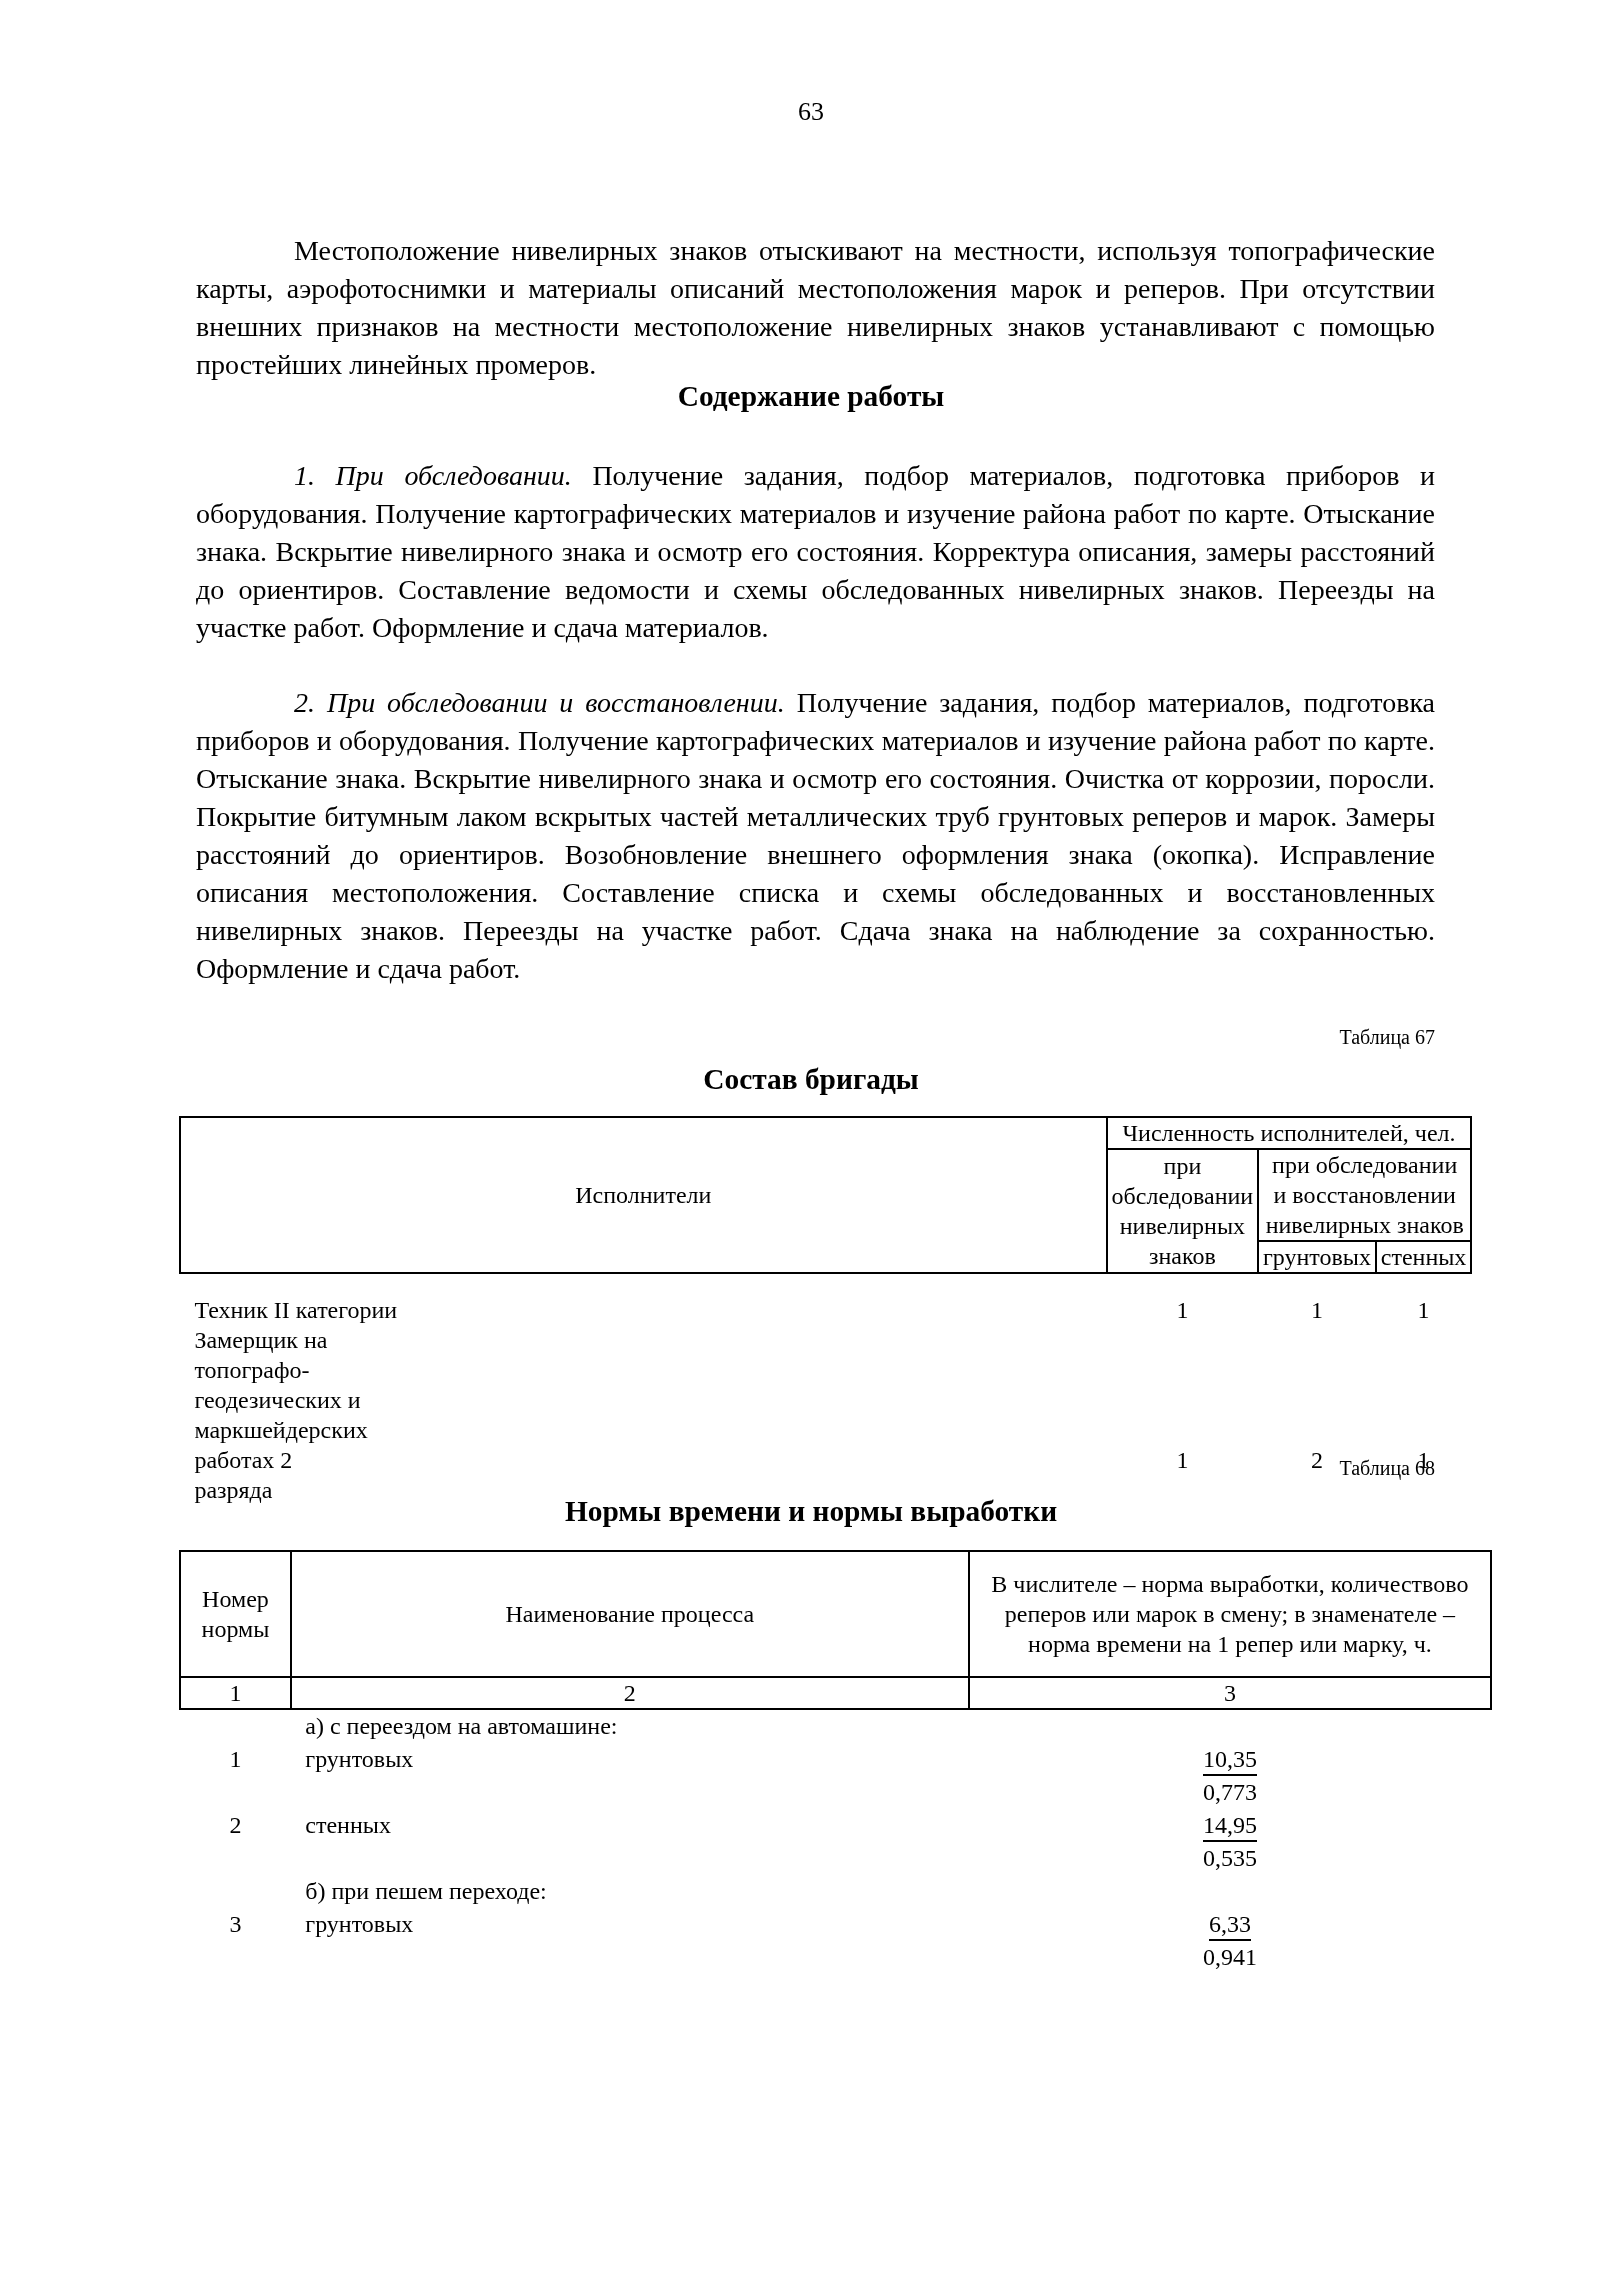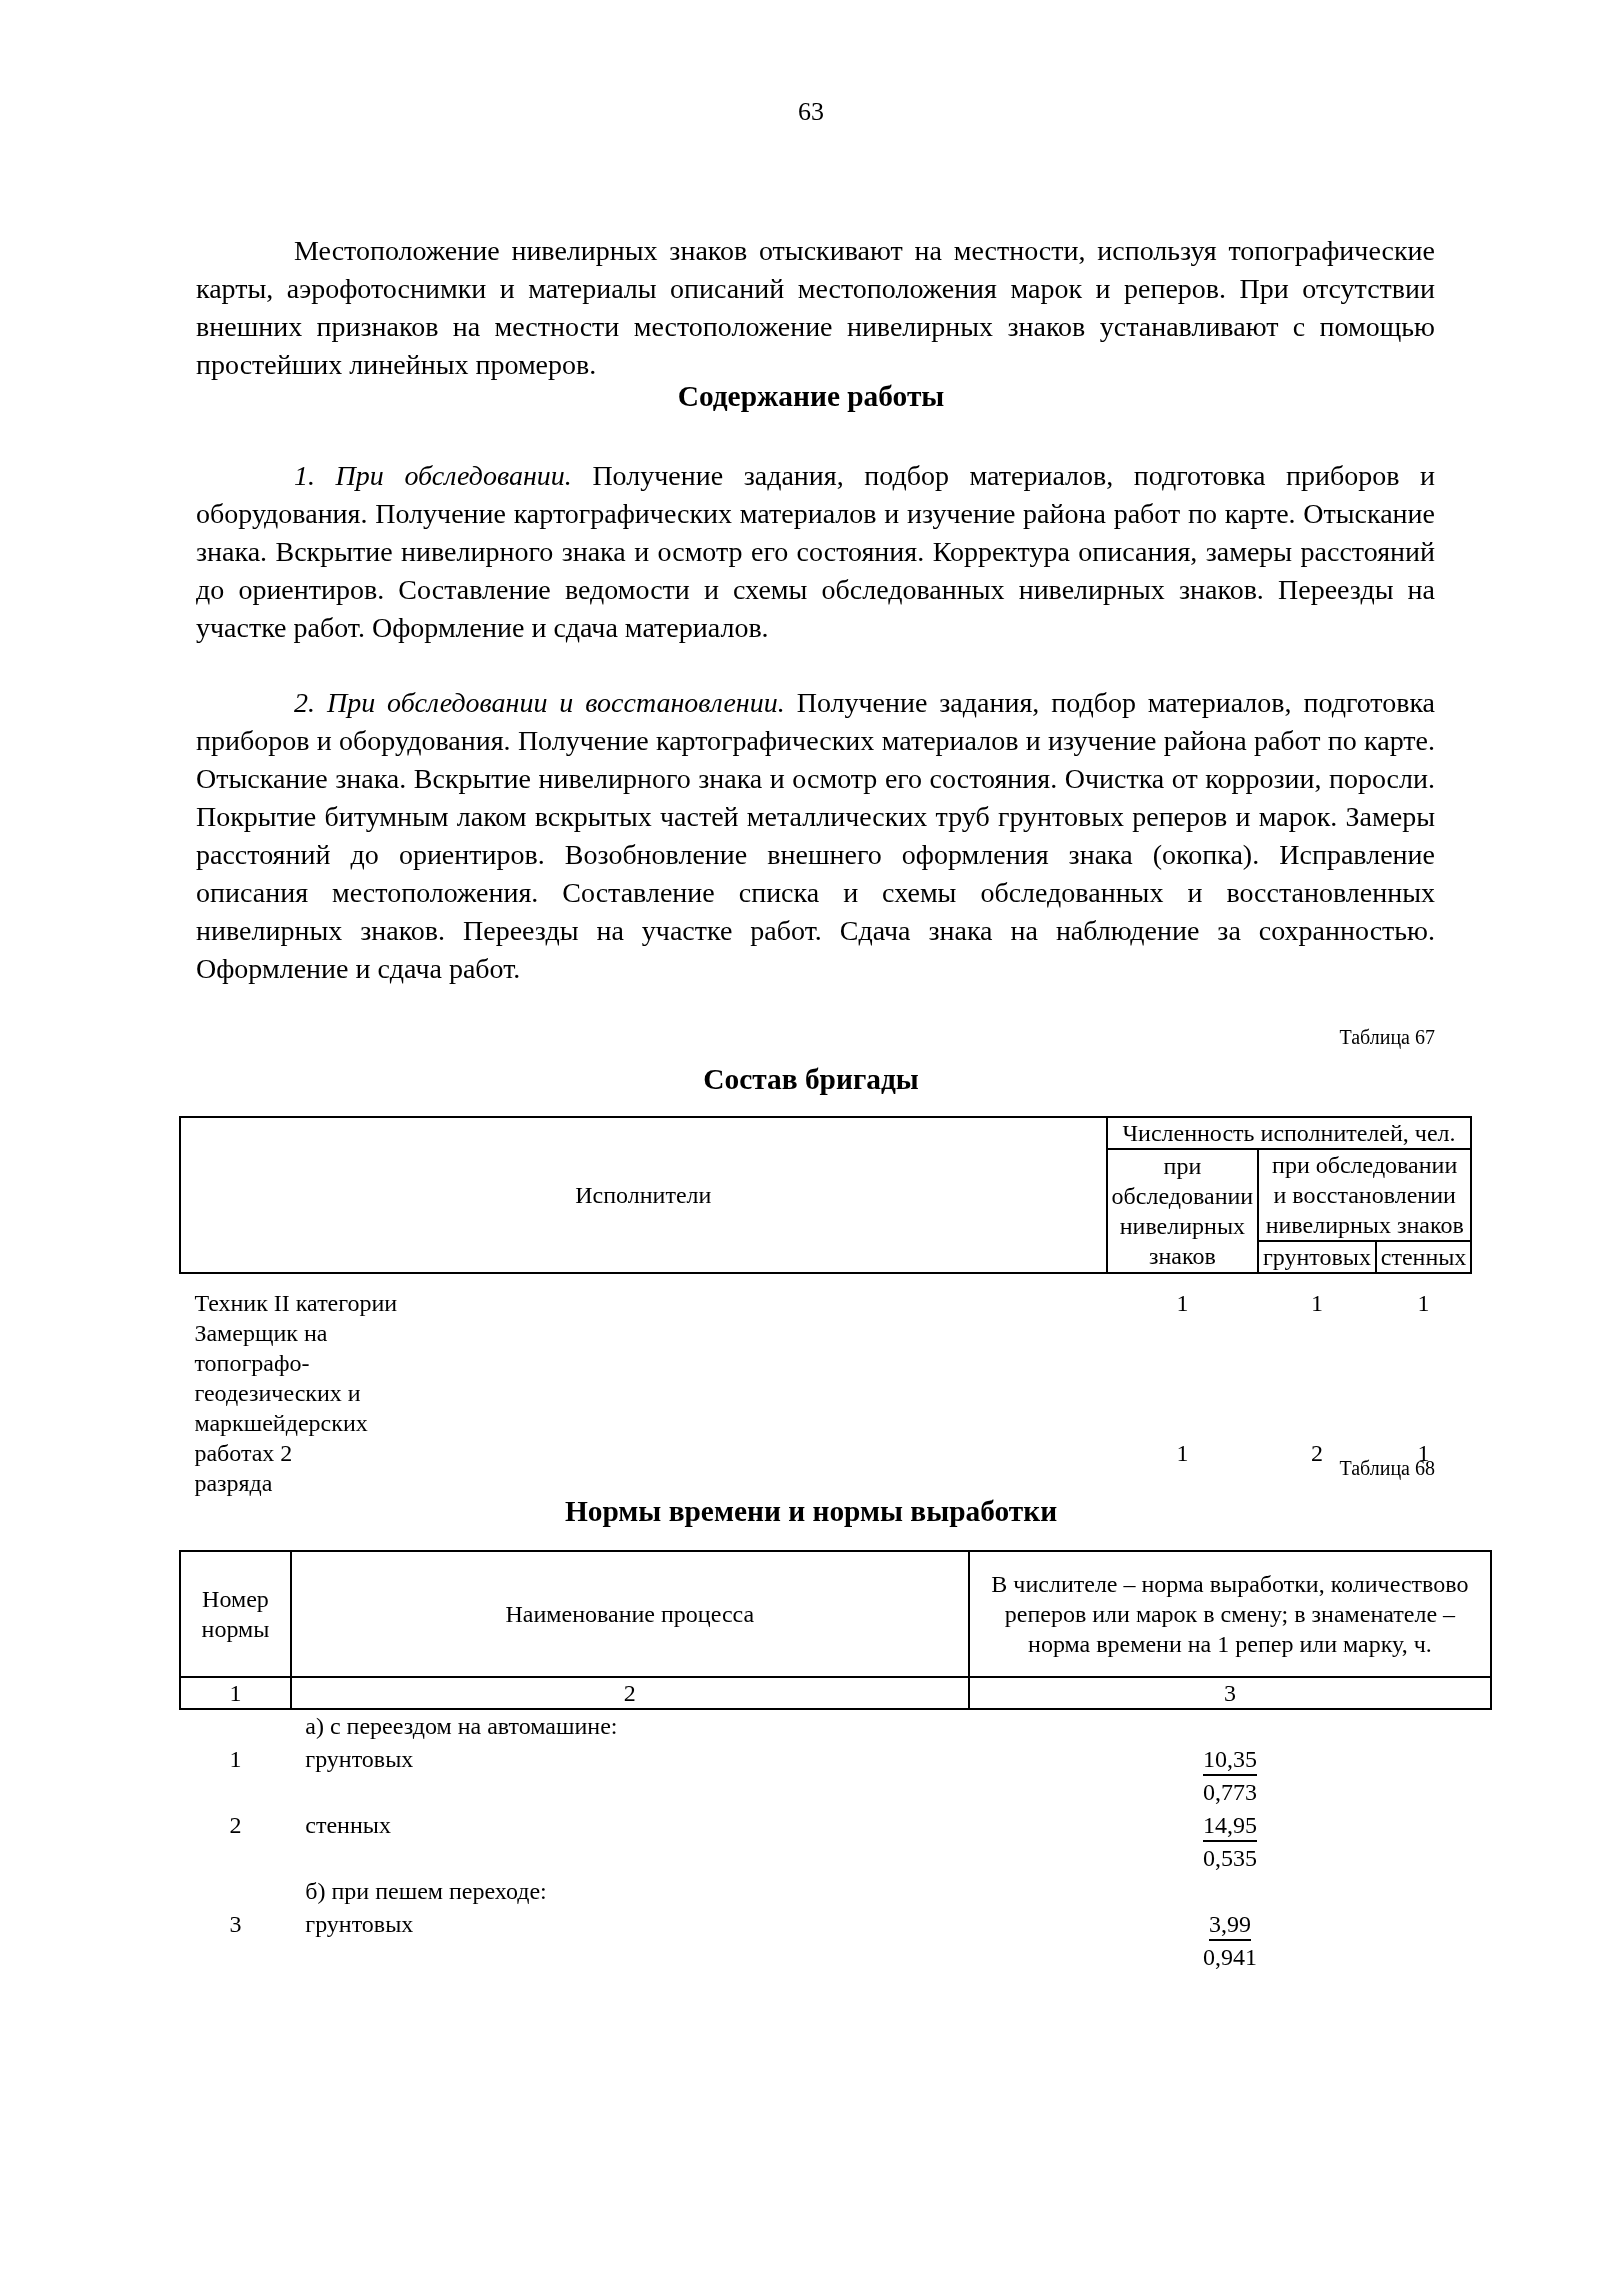--- a/index.html
+++ b/index.html
@@ -18,21 +18,21 @@
   .table-label { right: 187px; font-size: 20px; }
   em { font-style: italic; }
 
   
   .t67 { left: 179px; top: 1116px; width: 1271px; }
   .t67 table, .t68 table { border-collapse: collapse; width: 100%; font-size: 24px; }
   .t67 td, .t68 td { border: 2px solid #000; text-align: center; vertical-align: middle; padding: 0 3.9px; line-height: 30px; }
   .t67 .body td, .t68 .body td { border: none; }
   .t67 .rowlabel { text-align: left; vertical-align: top; padding-left: 14.4px; }
   .t67 .val { vertical-align: bottom; }
-  .t67 .body tr.r1 td { padding-top: 14px; vertical-align: top; margin-top: 43px; }
+  .t67 .body tr.r1 td { padding-top: 21px; vertical-align: top; margin-top: 43px; }
   .t67 .body tr.r2 td.val { padding-bottom: 30px; }
 
   
   .t68 { left: 179px; top: 1550px; width: 1313px; }
   .t68 .proc { text-align: left; padding-left: 14.4px; vertical-align: top; }
   .t68 .num { vertical-align: top; }
   .t68 .frac { display: inline-block; text-align: center; vertical-align: top; }
   .t68 .frac .n { border-bottom: 2px solid #000; display: inline-block; line-height: 29px; }
   .t68 .frac .d { display: block; line-height: 33px; }
   .t68 .body td { line-height: 33px; }
@@ -131,18 +131,18 @@
         <td><span class="frac"><span class="n">14,95</span><span class="d">0,535</span></span></td>
       </tr>
       <tr>
           <td></td>
           <td class="proc">б) при пешем переходе:</td>
           <td></td>
         </tr>
       <tr>
         <td class="num">3</td>
         <td class="proc">грунтовых</td>
-        <td><span class="frac"><span class="n">3,99</span><span class="d">0,941</span></span></td>
+        <td><span class="frac"><span class="n">6,33</span><span class="d">0,941</span></span></td>
       </tr>
     </tbody>
   </table>
 </div>
 
 
 </body></html>

